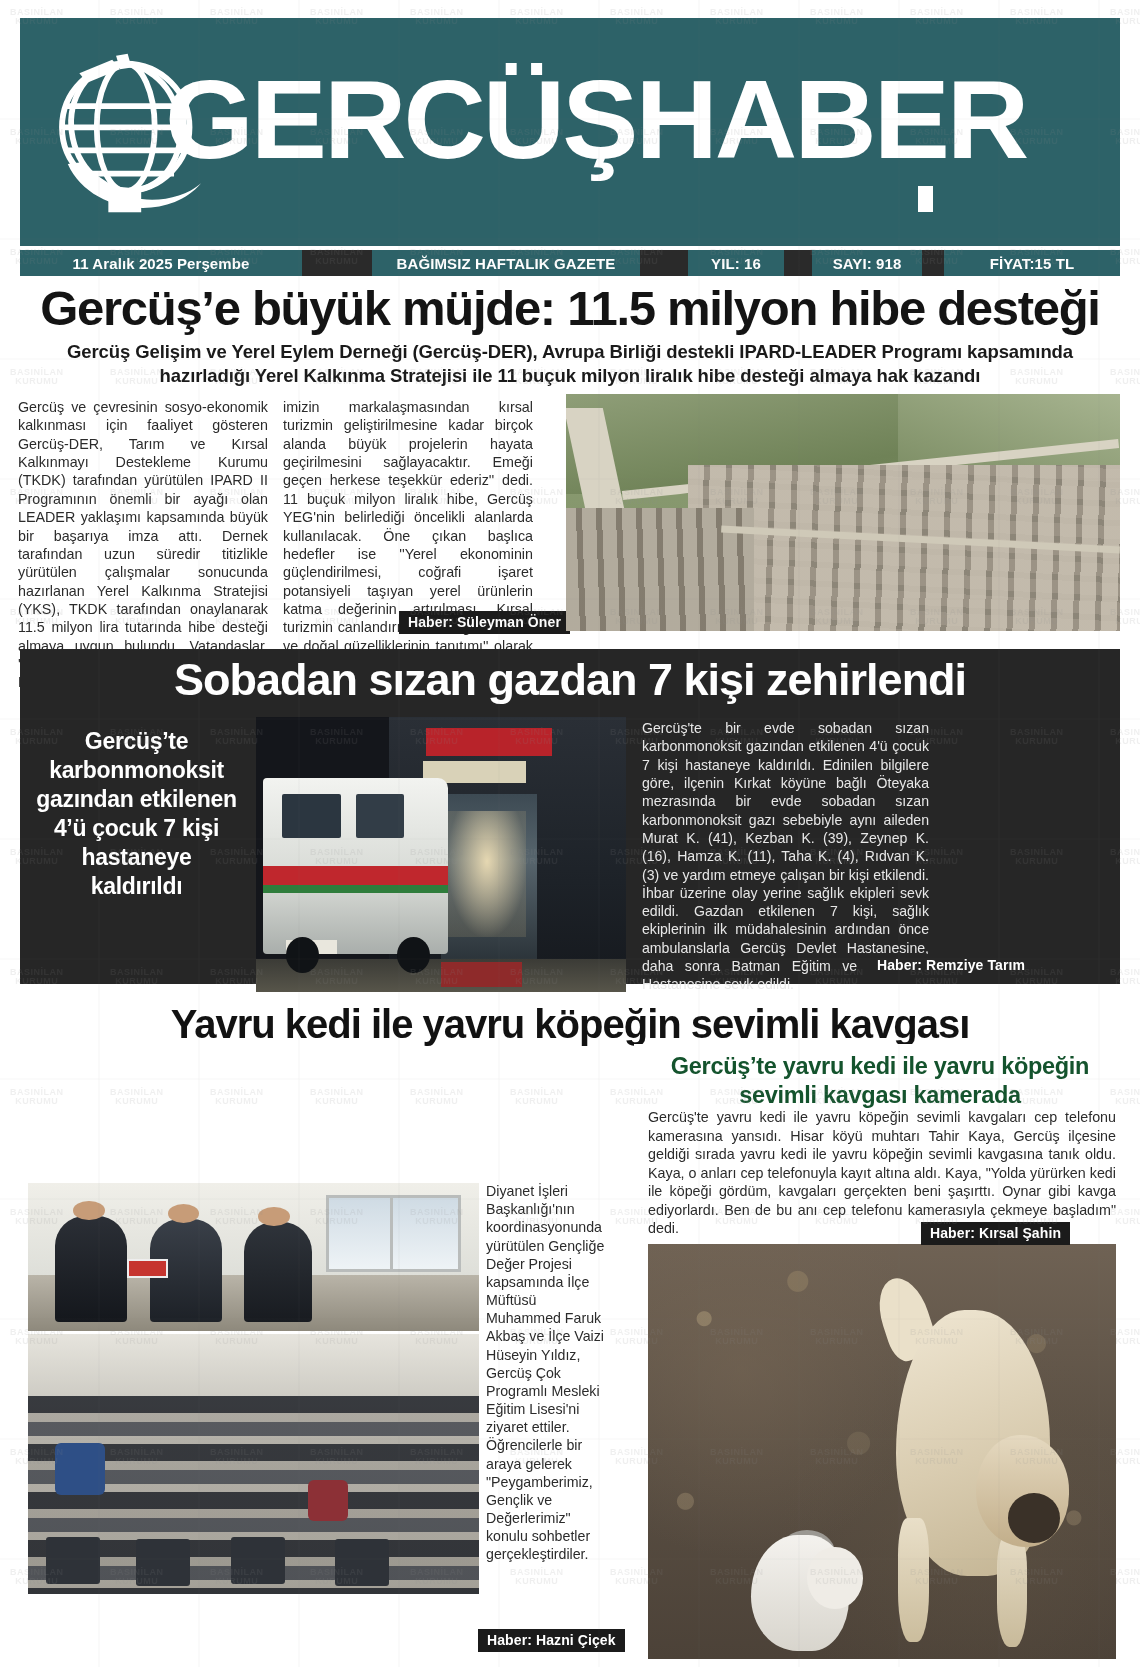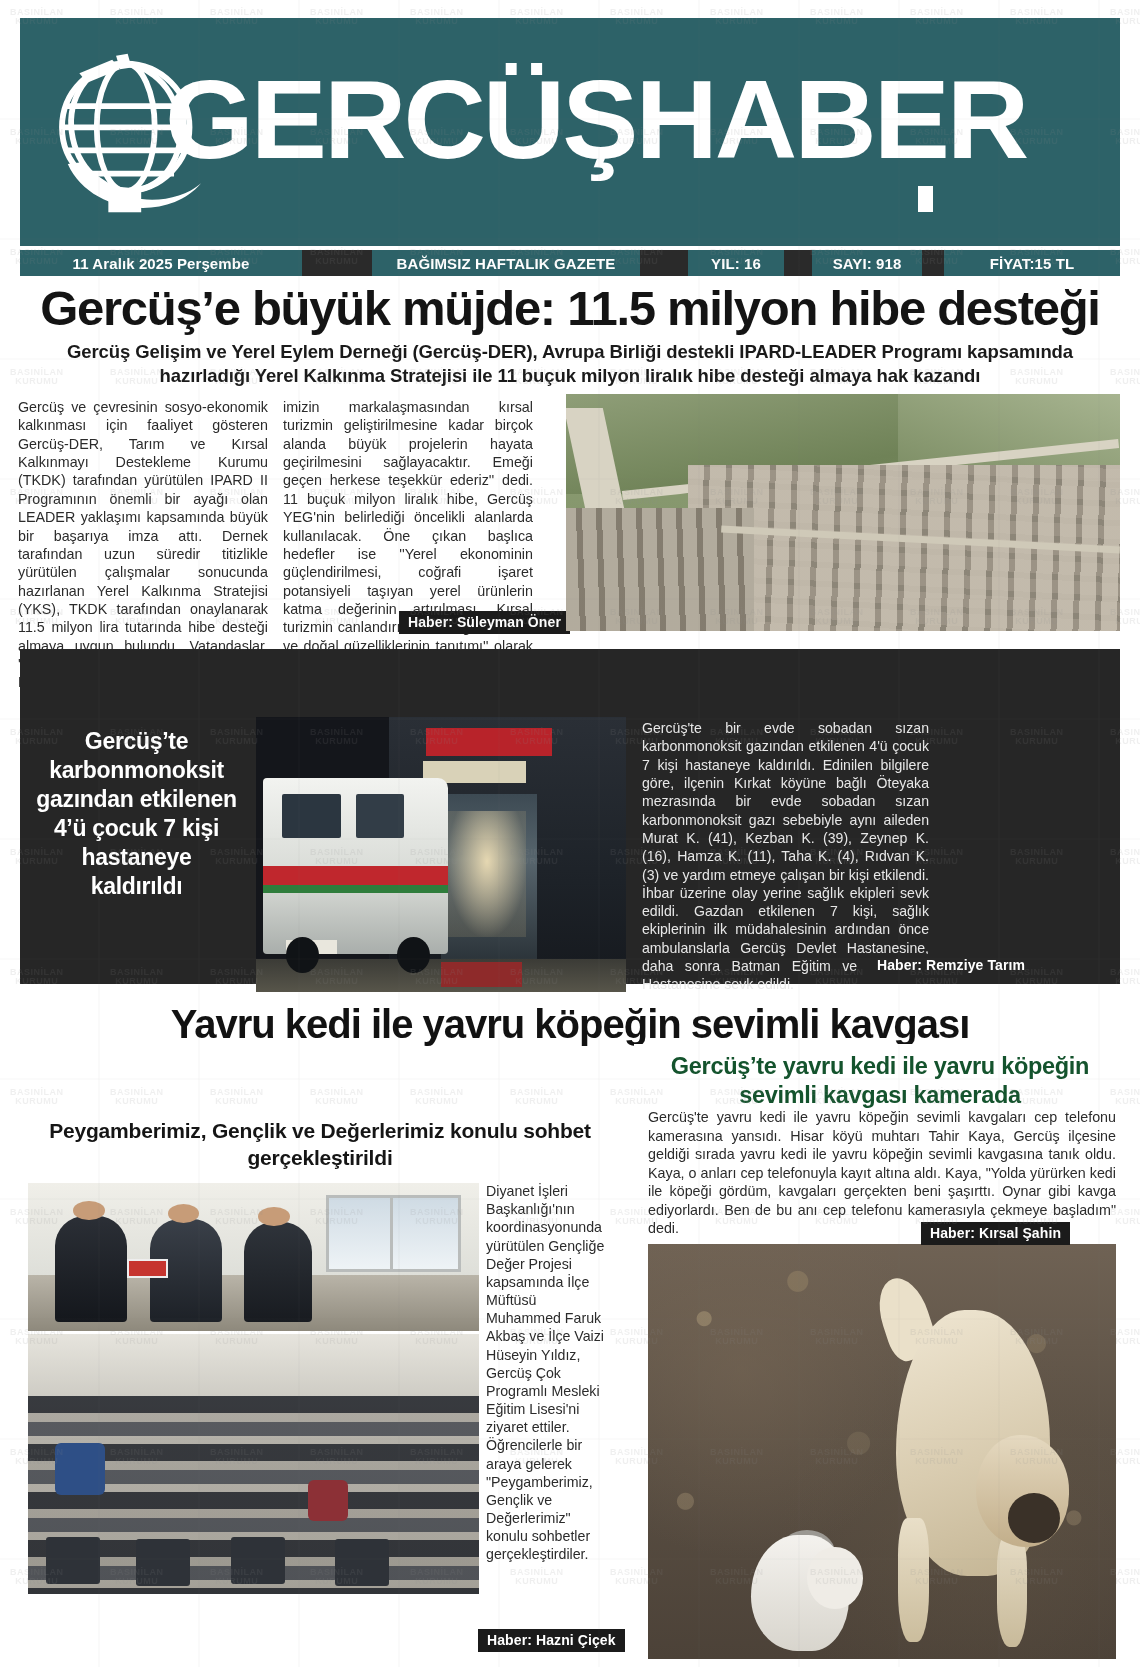--- a/index.html
+++ b/index.html
@@ -493,20 +493,21 @@
     <div class="aer-hill"></div>
     <div class="aer-road" style="left:4%;top:6%;width:7%;height:96%;transform:skewX(12deg);"></div>
     <div class="aer-road" style="left:10%;top:30%;width:90%;height:4%;transform:rotate(-6deg);"></div>
     <div class="aer-town"></div>
     <div class="aer-town2"></div>
     <div class="aer-road" style="left:28%;top:60%;width:72%;height:3%;transform:rotate(3deg);background:#cfc9b8;"></div>
   </div>
 </div>
 
 <div class="co-block">
+  <div class="co-head">Sobadan sızan gazdan 7 kişi zehirlendi</div>
   <div class="co-side">Gercüş’te karbonmonoksit gazından etkilenen 4’ü çocuk 7 kişi hastaneye kaldırıldı</div>
   <div class="co-photo">
     <div class="ph">
       <div class="amb-bg"></div>
       <div class="amb-building"></div>
       <div class="amb-sign"></div>
       <div class="amb-sign2"></div>
       <div class="amb-door"></div>
       <div class="amb-door-glow"></div>
       <div class="amb-floor"></div>
@@ -523,21 +524,20 @@
   </div>
   <div class="co-text">Gercüş'te bir evde sobadan sızan karbonmonoksit gazından etkilenen 4'ü çocuk 7 kişi hastaneye kaldırıldı. Edinilen bilgilere göre, ilçenin Kırkat köyüne bağlı Öteyaka mezrasında bir evde sobadan sızan karbonmonoksit gazı sebebiyle aynı aileden Murat K. (41), Kezban K. (39), Zeynep K. (16), Hamza K. (11), Taha K. (4), Rıdvan K. (3) ve yardım etmeye çalışan bir kişi etkilendi. İhbar üzerine olay yerine sağlık ekipleri sevk edildi. Gazdan etkilenen 7 kişi, sağlık ekiplerinin ilk müdahalesinin ardından önce ambulanslarla Gercüş Devlet Hastanesine, daha sonra Batman Eğitim ve Araştırma Hastanesine sevk edildi.</div>
 </div>
 <div class="byline-dark byline-co">Haber: Remziye Tarım</div>
 
 <div class="kitten-banner">
   <span>Yavru kedi ile yavru köpeğin sevimli kavgası</span>
 </div>
 
 <div class="bl-block">
-  <div class="bl-deck">Peygamberimiz, Gençlik ve Değerlerimiz konulu sohbet gerçekleştirildi</div>
 
   <div class="bl-photo-top">
     <div class="ph">
       <div class="cls-bg"></div>
       <div class="cls-wall"></div>
       <div class="cls-win"></div>
       <div class="cls-winbar"></div>
       <div class="cls-floor"></div>
       <div class="cls-p1"></div>
       <div class="cls-head" style="left:10%;top:12%;"></div>

